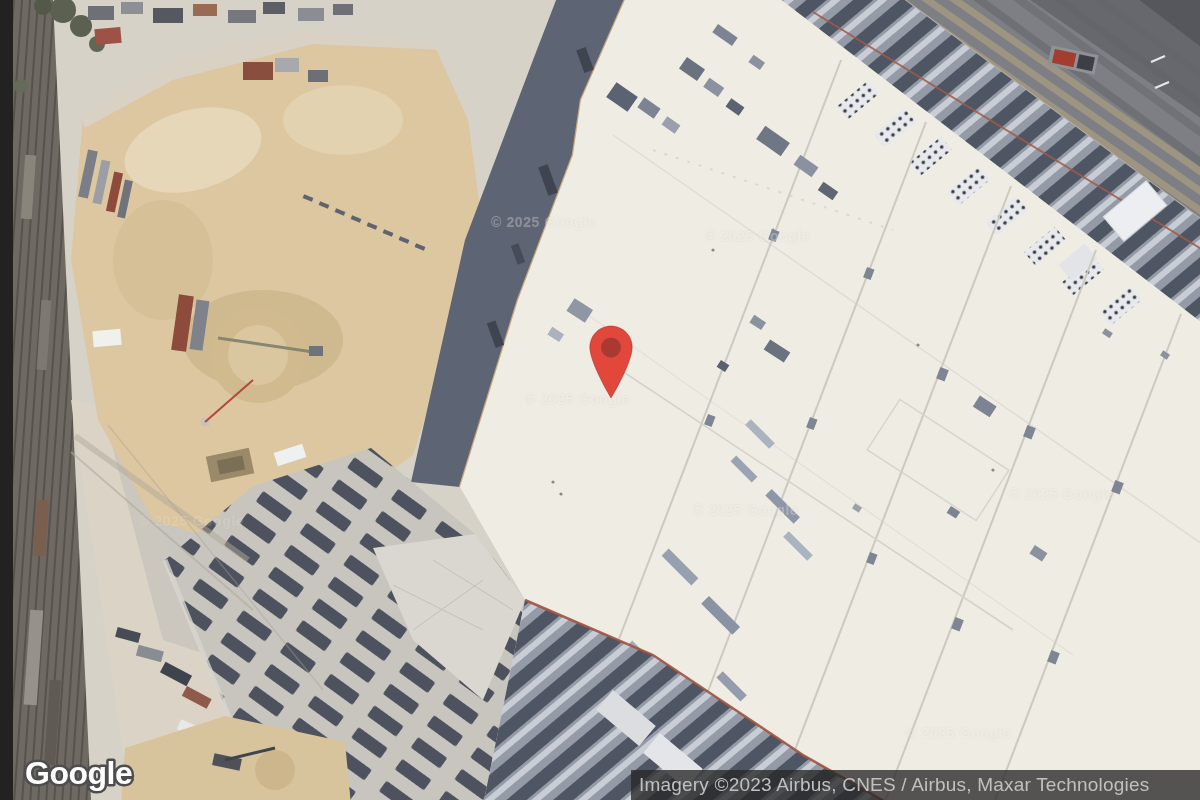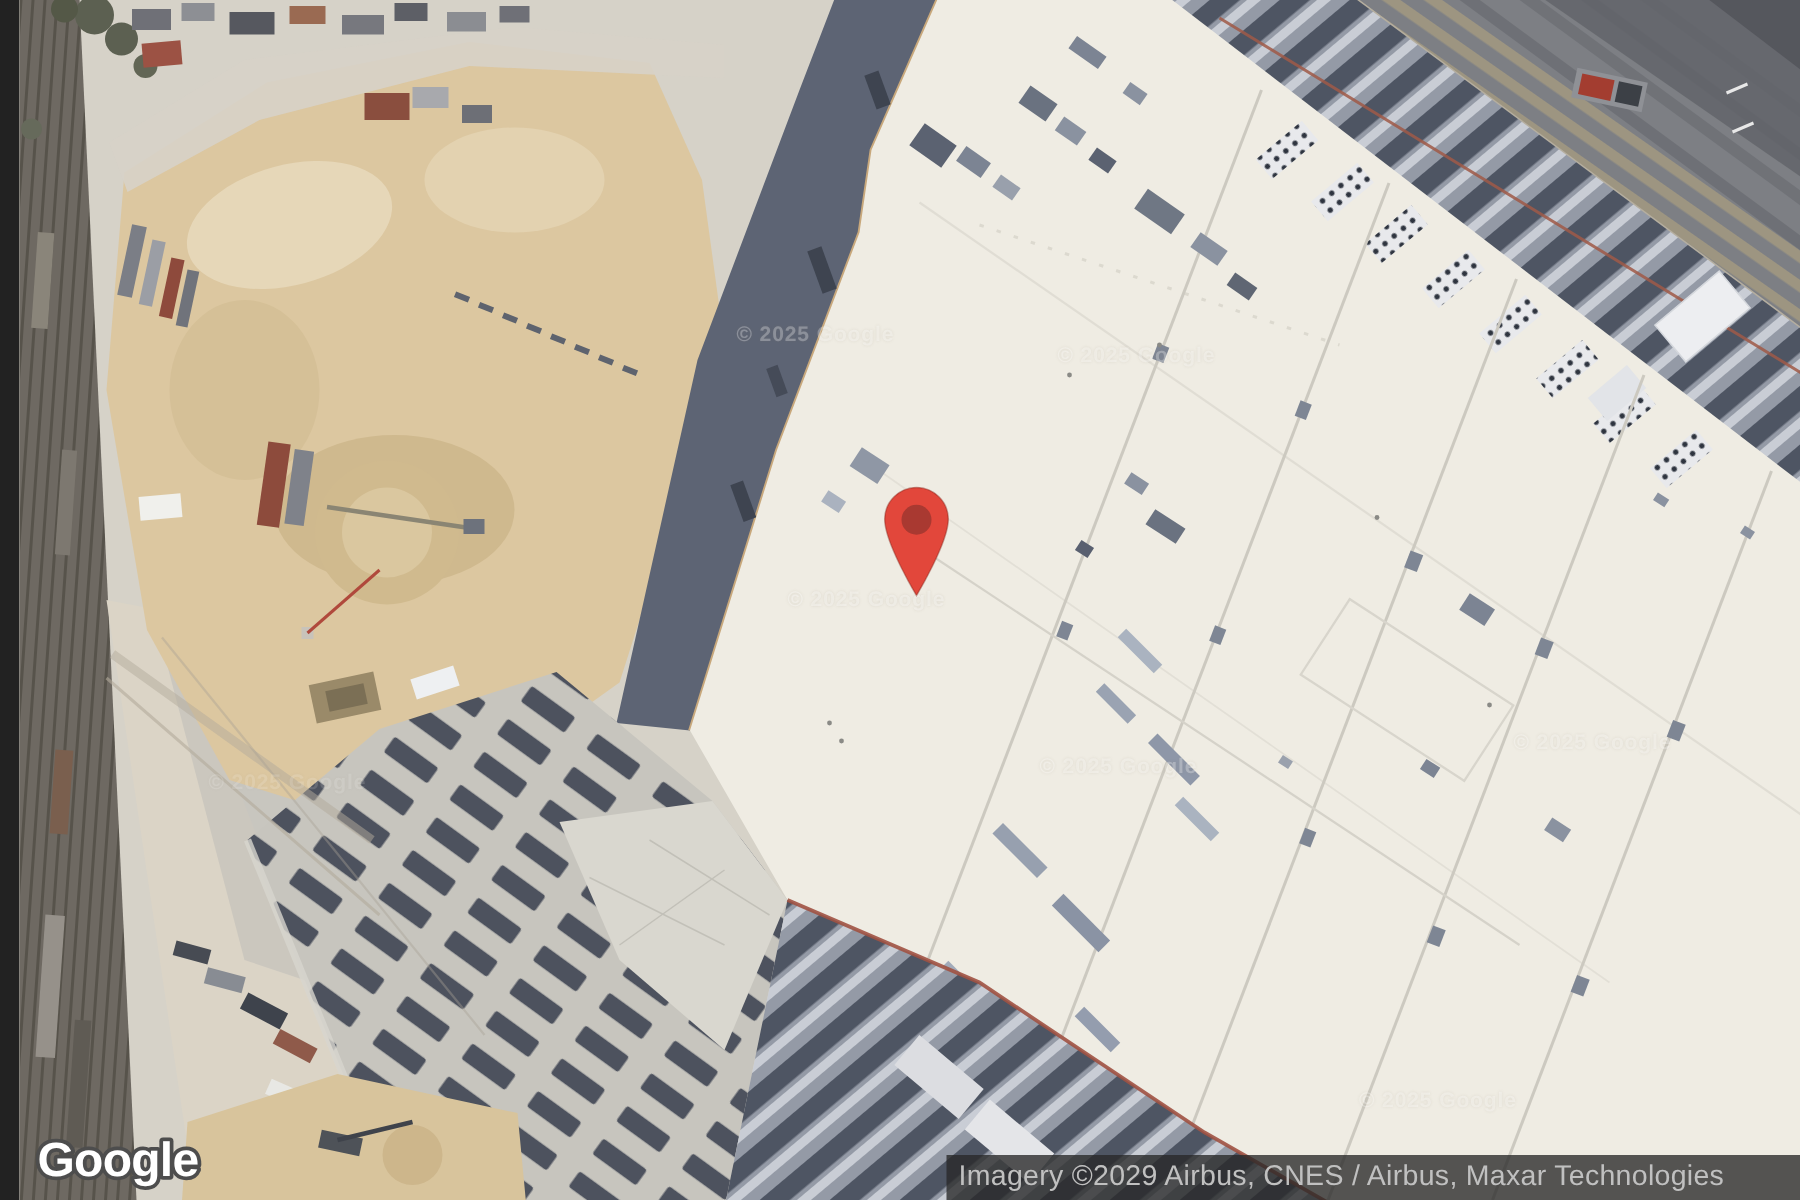--- a/index.html
+++ b/index.html
@@ -318,16 +318,16 @@
       <path d="M25 2 C13.3 2 3.8 11.5 3.8 23.2 C3.8 39 25 74 25 74 C25 74 46.2 39 46.2 23.2 C46.2 11.5 36.7 2 25 2 Z" style="fill:var(--marker-color,#e2473b)" stroke="rgba(130,35,25,.4)" stroke-width="1"></path>
       <circle cx="25" cy="23.5" r="10" style="fill:var(--marker-inner,#a93931)"></circle>
     </svg>
   </div>
 
   <svg id="logo" width="140" height="42">
     <text x="4" y="32">Google</text>
   </svg>
 
   <div id="attribution">
-    <span>Imagery ©2029 Airbus, CNES / Airbus, Maxar Technologies</span>
+    <span>Imagery ©2023 Airbus, CNES / Airbus, Maxar Technologies</span>
   </div>
 
 </div>
 
 </body></html>

